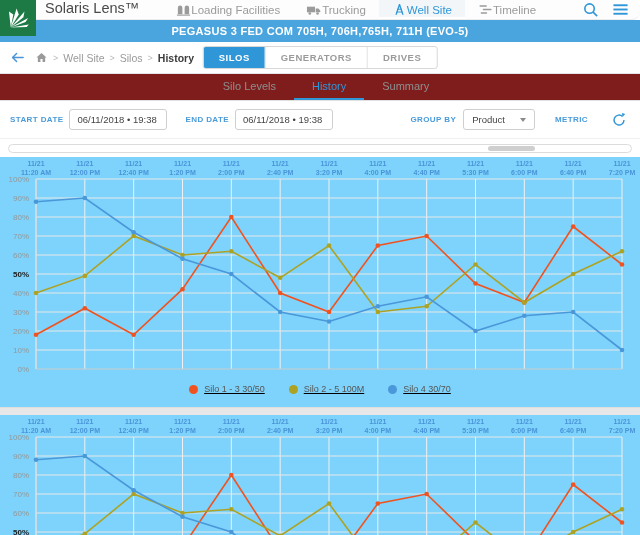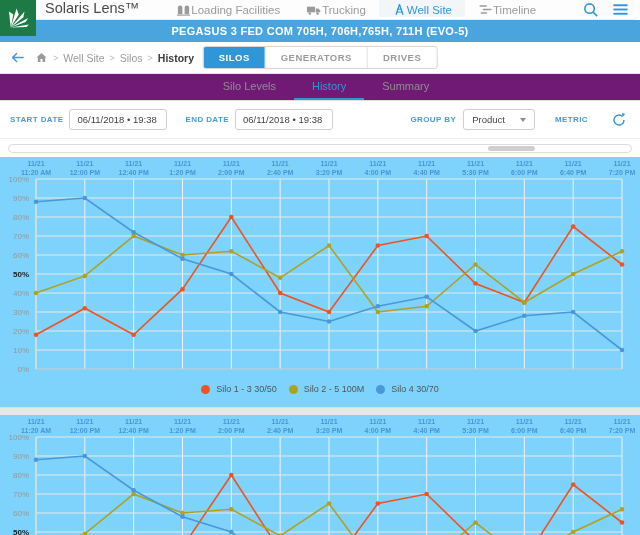--- a/index.html
+++ b/index.html
@@ -20,39 +20,39 @@
   .crumbbar{height:32px;position:relative;display:flex;align-items:center;border-bottom:1px solid #e5e5e5;background:#fff;padding:0 10px;}
   .back-btn{display:flex;margin-right:10px;cursor:pointer;}
   .crumb{display:flex;align-items:center;gap:5px;font-size:10.5px;color:#9a9a9a;}
   .crumb .sep{color:#bbb;font-size:9px;}
   .crumb .current{color:#3c3c3c;font-weight:bold;}
   .tab-group{position:absolute;left:50%;transform:translateX(-50%);display:flex;border:1px solid #d7d7d7;border-radius:3px;overflow:hidden;background:#fff;}
   .tab{padding:5px 15px;font-size:9.5px;font-weight:bold;letter-spacing:.5px;color:#9a9a9a;border-left:1px solid #e2e2e2;cursor:pointer;white-space:nowrap;}
   .tab:first-child{border-left:none;}
   .tab.active{background:#2f96d8;color:#fff;}
 
-  .subtabs{height:27px;background:#701a75;border-bottom:1px solid #e0e0e0;display:flex;justify-content:center;padding-left:12px;}
+  .subtabs{height:27px;background:#7f1d1d;border-bottom:1px solid #e0e0e0;display:flex;justify-content:center;padding-left:12px;}
   .subtab{padding:0 18px;font-size:11px;color:#8f8f8f;display:flex;align-items:center;border-bottom:2px solid transparent;cursor:pointer;}
   .subtab.active{color:#2f96d8;border-bottom-color:#2f96d8;}
 
   .filterbar{height:38px;display:flex;align-items:center;padding:0 10px;border-bottom:1px solid #efefef;background:#fff;gap:6px;}
   .f-label{font-size:8px;font-weight:bold;color:#4a9bd9;letter-spacing:.4px;white-space:nowrap;}
   input.f-input{border:1px solid #cfcfcf;border-radius:3px;padding:4px 7px;font-size:9.5px;color:#444;background:#fff;font-family:inherit;width:98px;}
   .f-select{border:1px solid #cfcfcf;border-radius:3px;padding:4px 8px;font-size:9.5px;color:#444;display:flex;align-items:center;gap:15px;background:#fff;cursor:pointer;white-space:nowrap;}
   .caret{width:0;height:0;border-left:3.5px solid transparent;border-right:3.5px solid transparent;border-top:4px solid #8a8a8a;}
   .filter-right{margin-left:auto;display:flex;align-items:center;gap:7px;}
   .gap14{width:6px;}
 
   .scrollrow{height:18px;display:flex;align-items:center;padding:0 8px;background:#fff;}
   .scroll-track{position:relative;height:9px;border:1px solid #dcdcdc;border-radius:5px;flex:1;background:#fff;}
   .scroll-thumb{position:absolute;top:1px;left:77%;width:7.5%;height:5px;background:#cfcfcf;border-radius:3px;cursor:pointer;}
 
   .chart-card{background:#7dd3fc;padding-bottom:4px;}
   .chart-card svg{display:block;}
-  .legend{display:flex;justify-content:center;gap:12px;align-items:center;height:28px;}
+  .legend{display:flex;justify-content:center;gap:24px;align-items:center;height:28px;text-decoration:underline;}
   .legend-item{display:flex;align-items:center;gap:6px;font-size:9px;color:#555;cursor:pointer;}
   .legend-dot{width:9px;height:9px;border-radius:50%;display:inline-block;}
   .card-gap{height:8px;background:#e7e7e7;border-top:1px solid #ddd;}
 
   svg text{font-family:"Liberation Sans",sans-serif;}
 </style>
 </head>
 <body>
 
 <div class="header">

